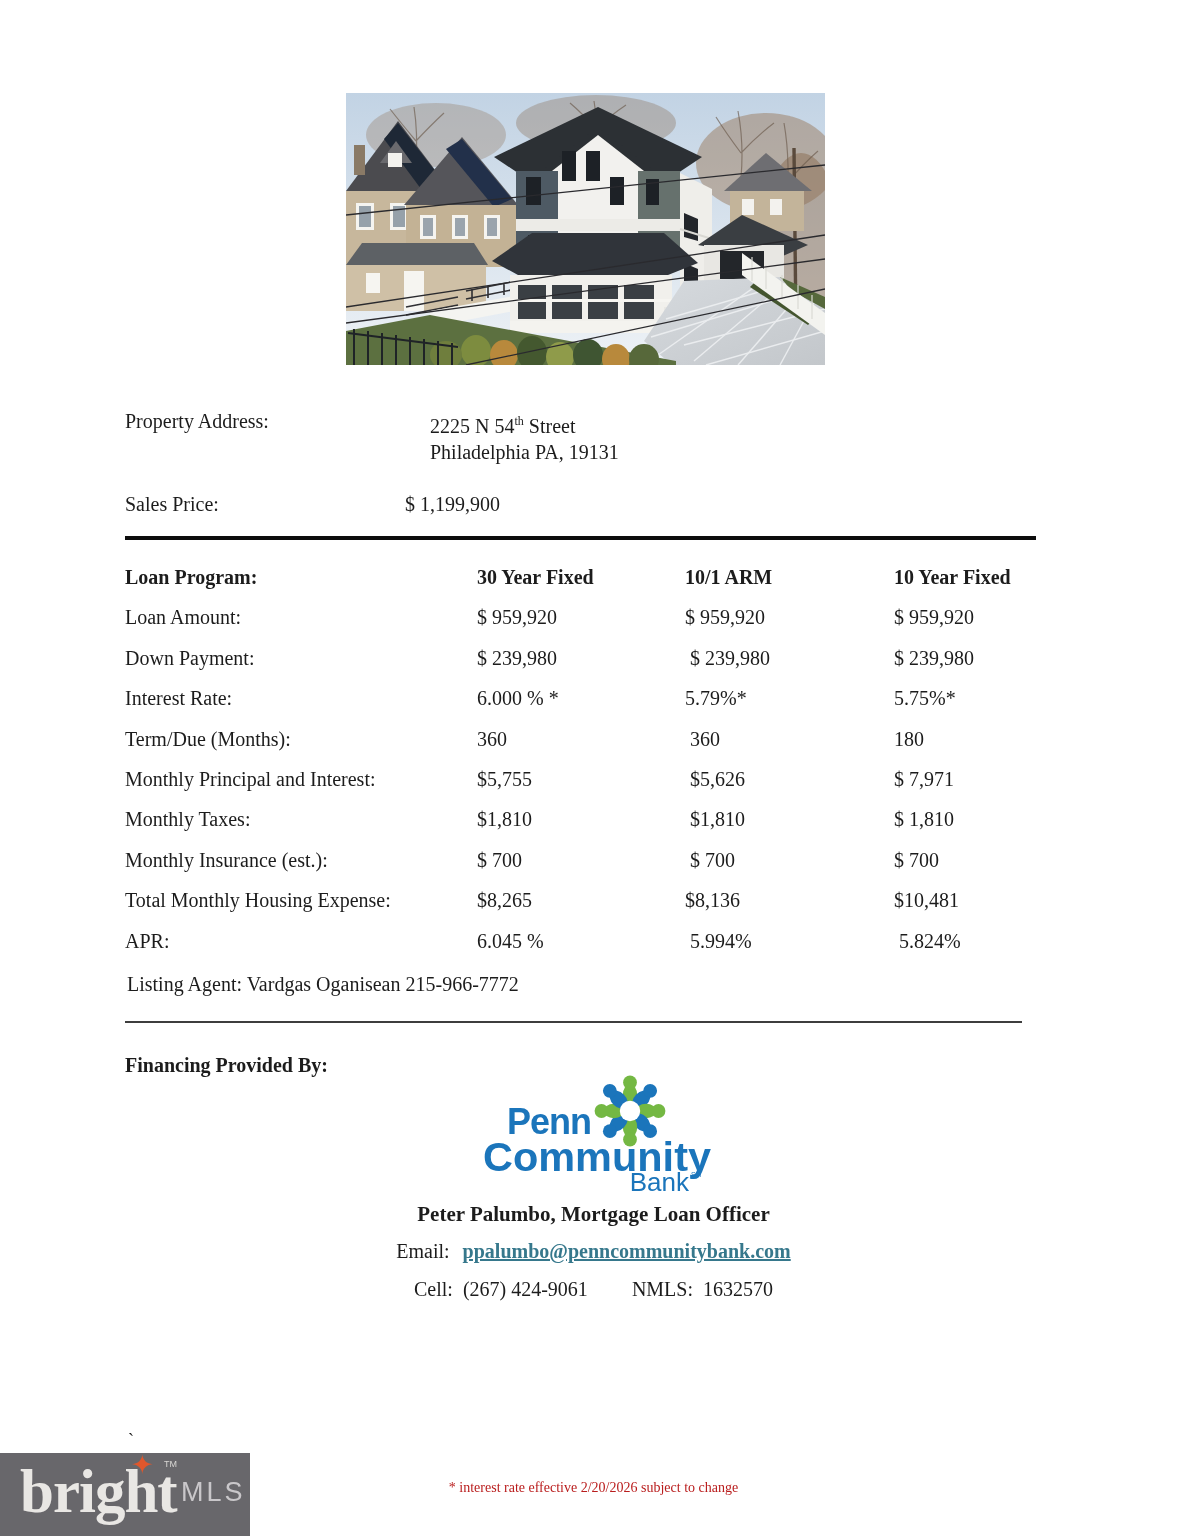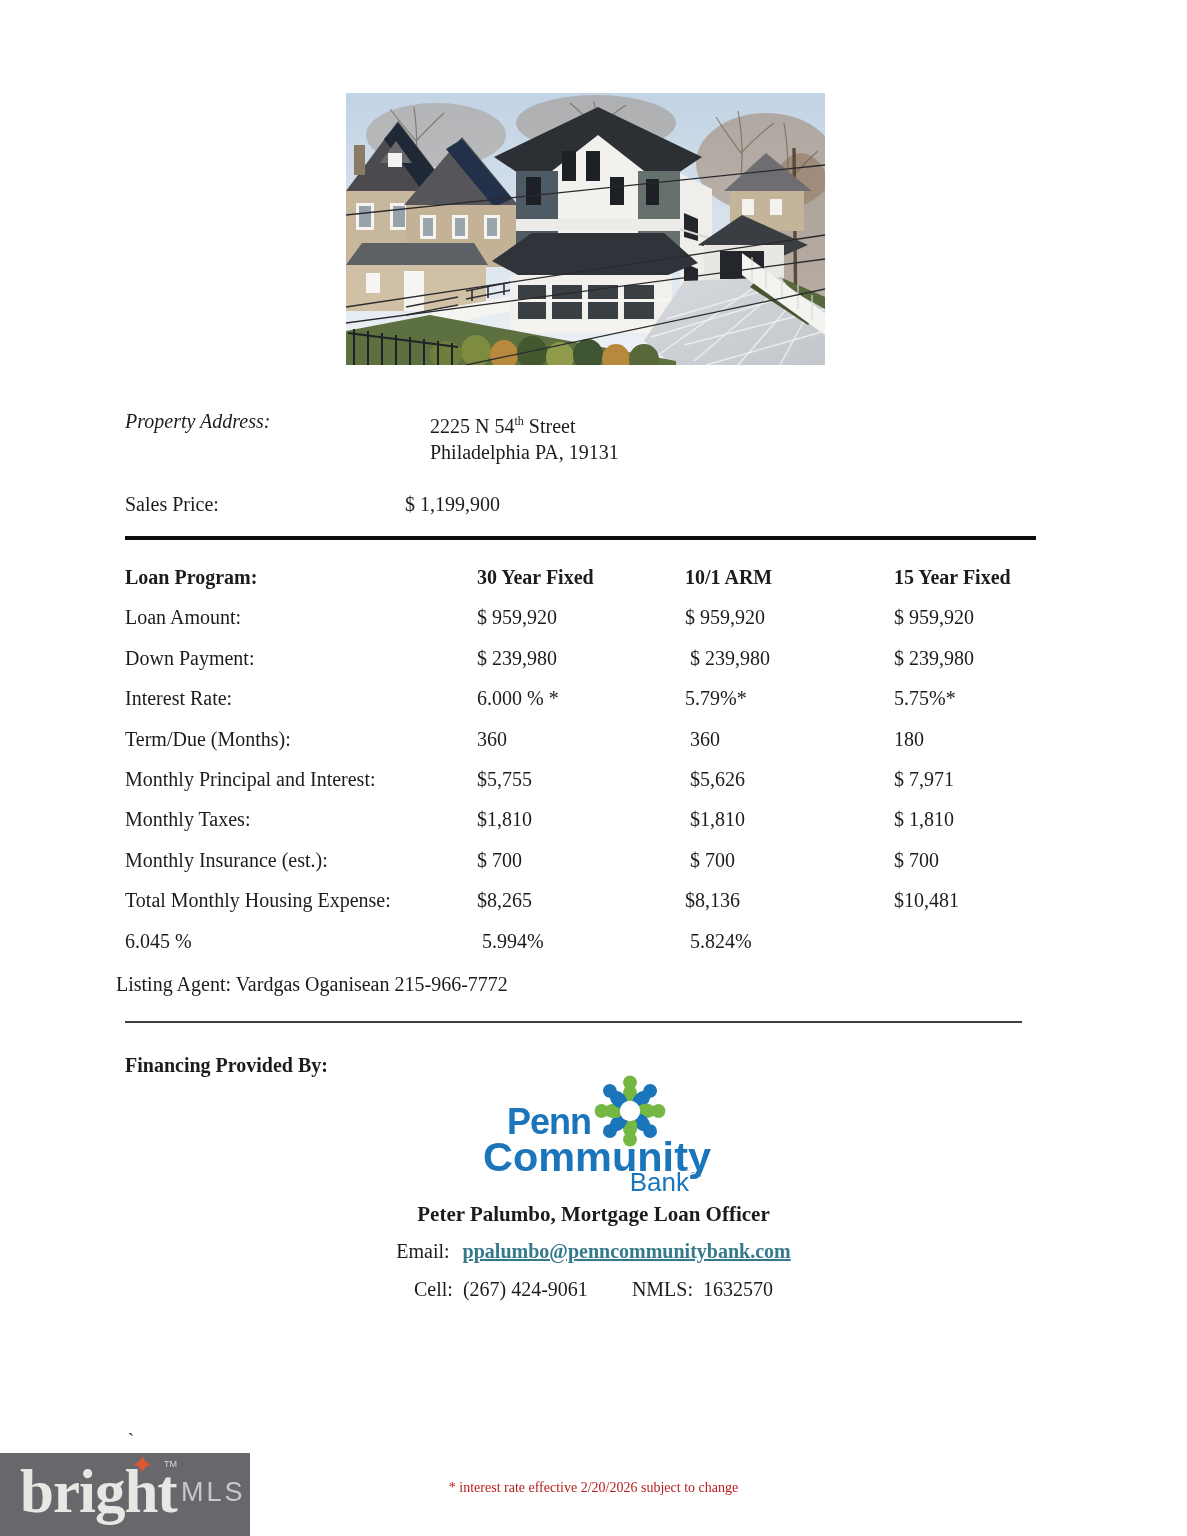--- a/index.html
+++ b/index.html
@@ -9,39 +9,39 @@
   }
   .abs{position:absolute;}
   .b{font-weight:bold;}
   .fs20{font-size:20px;line-height:26px;}
 
   
   .photo{left:346px;top:93px;width:479px;height:272px;}
   .photo svg{display:block;}
 
   
-  .lbl-address{left:125px;top:408px;font-style:italic;}
+  .lbl-address{left:125px;top:408px;}
   .val-address{left:405px;top:408px;}
   .val-address .line{display:block;margin-left:25px;}
   .val-address sup{font-size:12px;}
   .lbl-price{left:125px;top:491px;}
   .val-price{left:405px;top:491px;}
 
   .rule-thick{left:125px;top:536px;width:911px;height:4px;background:#0d0d0d;}
 
   
   .loan-grid{
     left:125px;top:564px;width:915px;
     display:grid;grid-template-columns:352px 208px 209px 1fr;
     grid-auto-rows:40.4px;align-items:start;
   }
   .loan-grid span{white-space:pre;font-size:20px;line-height:26px;}
   .loan-grid .hdr{font-weight:bold;}
 
-  .listing-agent{left:116px;top:971px;text-align:right;}
+  .listing-agent{left:127px;top:971px;text-align:right;}
   .rule-thin{left:125px;top:1021px;width:897px;height:2px;background:#3e3e3e;}
 
   .financing-heading{left:125px;top:1052px;}
 
   .bank-logo{left:483px;top:1074px;width:230px;height:120px;}
   .bank-logo svg{display:block;}
 
   .officer{left:0;top:1202px;width:1187px;text-align:center;font-size:21px;}
   .email-line{left:0;top:1240px;width:1187px;text-align:center;font-size:20px;}
   .email-line a{font-weight:bold;text-decoration:underline;}
@@ -240,21 +240,21 @@
   </div>
   <div class="abs lbl-price fs20">Sales Price:</div>
   <div class="abs val-price fs20">$ 1,199,900</div>
 
   <div class="abs rule-thick"></div>
 
   <div class="abs loan-grid">
     <span class="hdr">Loan Program:</span>
     <span class="hdr">30 Year Fixed</span>
     <span class="hdr">10/1 ARM</span>
-    <span class="hdr">15 Year Fixed</span>
+    <span class="hdr">10 Year Fixed</span>
 
     <span>Loan Amount:</span>
     <span>$ 959,920</span>
     <span>$ 959,920</span>
     <span>$ 959,920</span>
 
     <span>Down Payment:</span>
     <span>$ 239,980</span>
     <span> $ 239,980</span>
     <span>$ 239,980</span>
@@ -282,20 +282,21 @@
     <span>Monthly Insurance (est.):</span>
     <span>$ 700</span>
     <span> $ 700</span>
     <span>$ 700</span>
 
     <span>Total Monthly Housing Expense:</span>
     <span>$8,265</span>
     <span>$8,136</span>
     <span>$10,481</span>
 
+    <span>APR:</span>
     <span>6.045 %</span>
     <span> 5.994%</span>
     <span> 5.824%</span>
   </div>
 
   <div class="abs listing-agent fs20">Listing Agent: Vardgas Oganisean 215-966-7772</div>
 
   <div class="abs rule-thin"></div>
 
   <div class="abs financing-heading fs20 b">Financing Provided By:</div>

